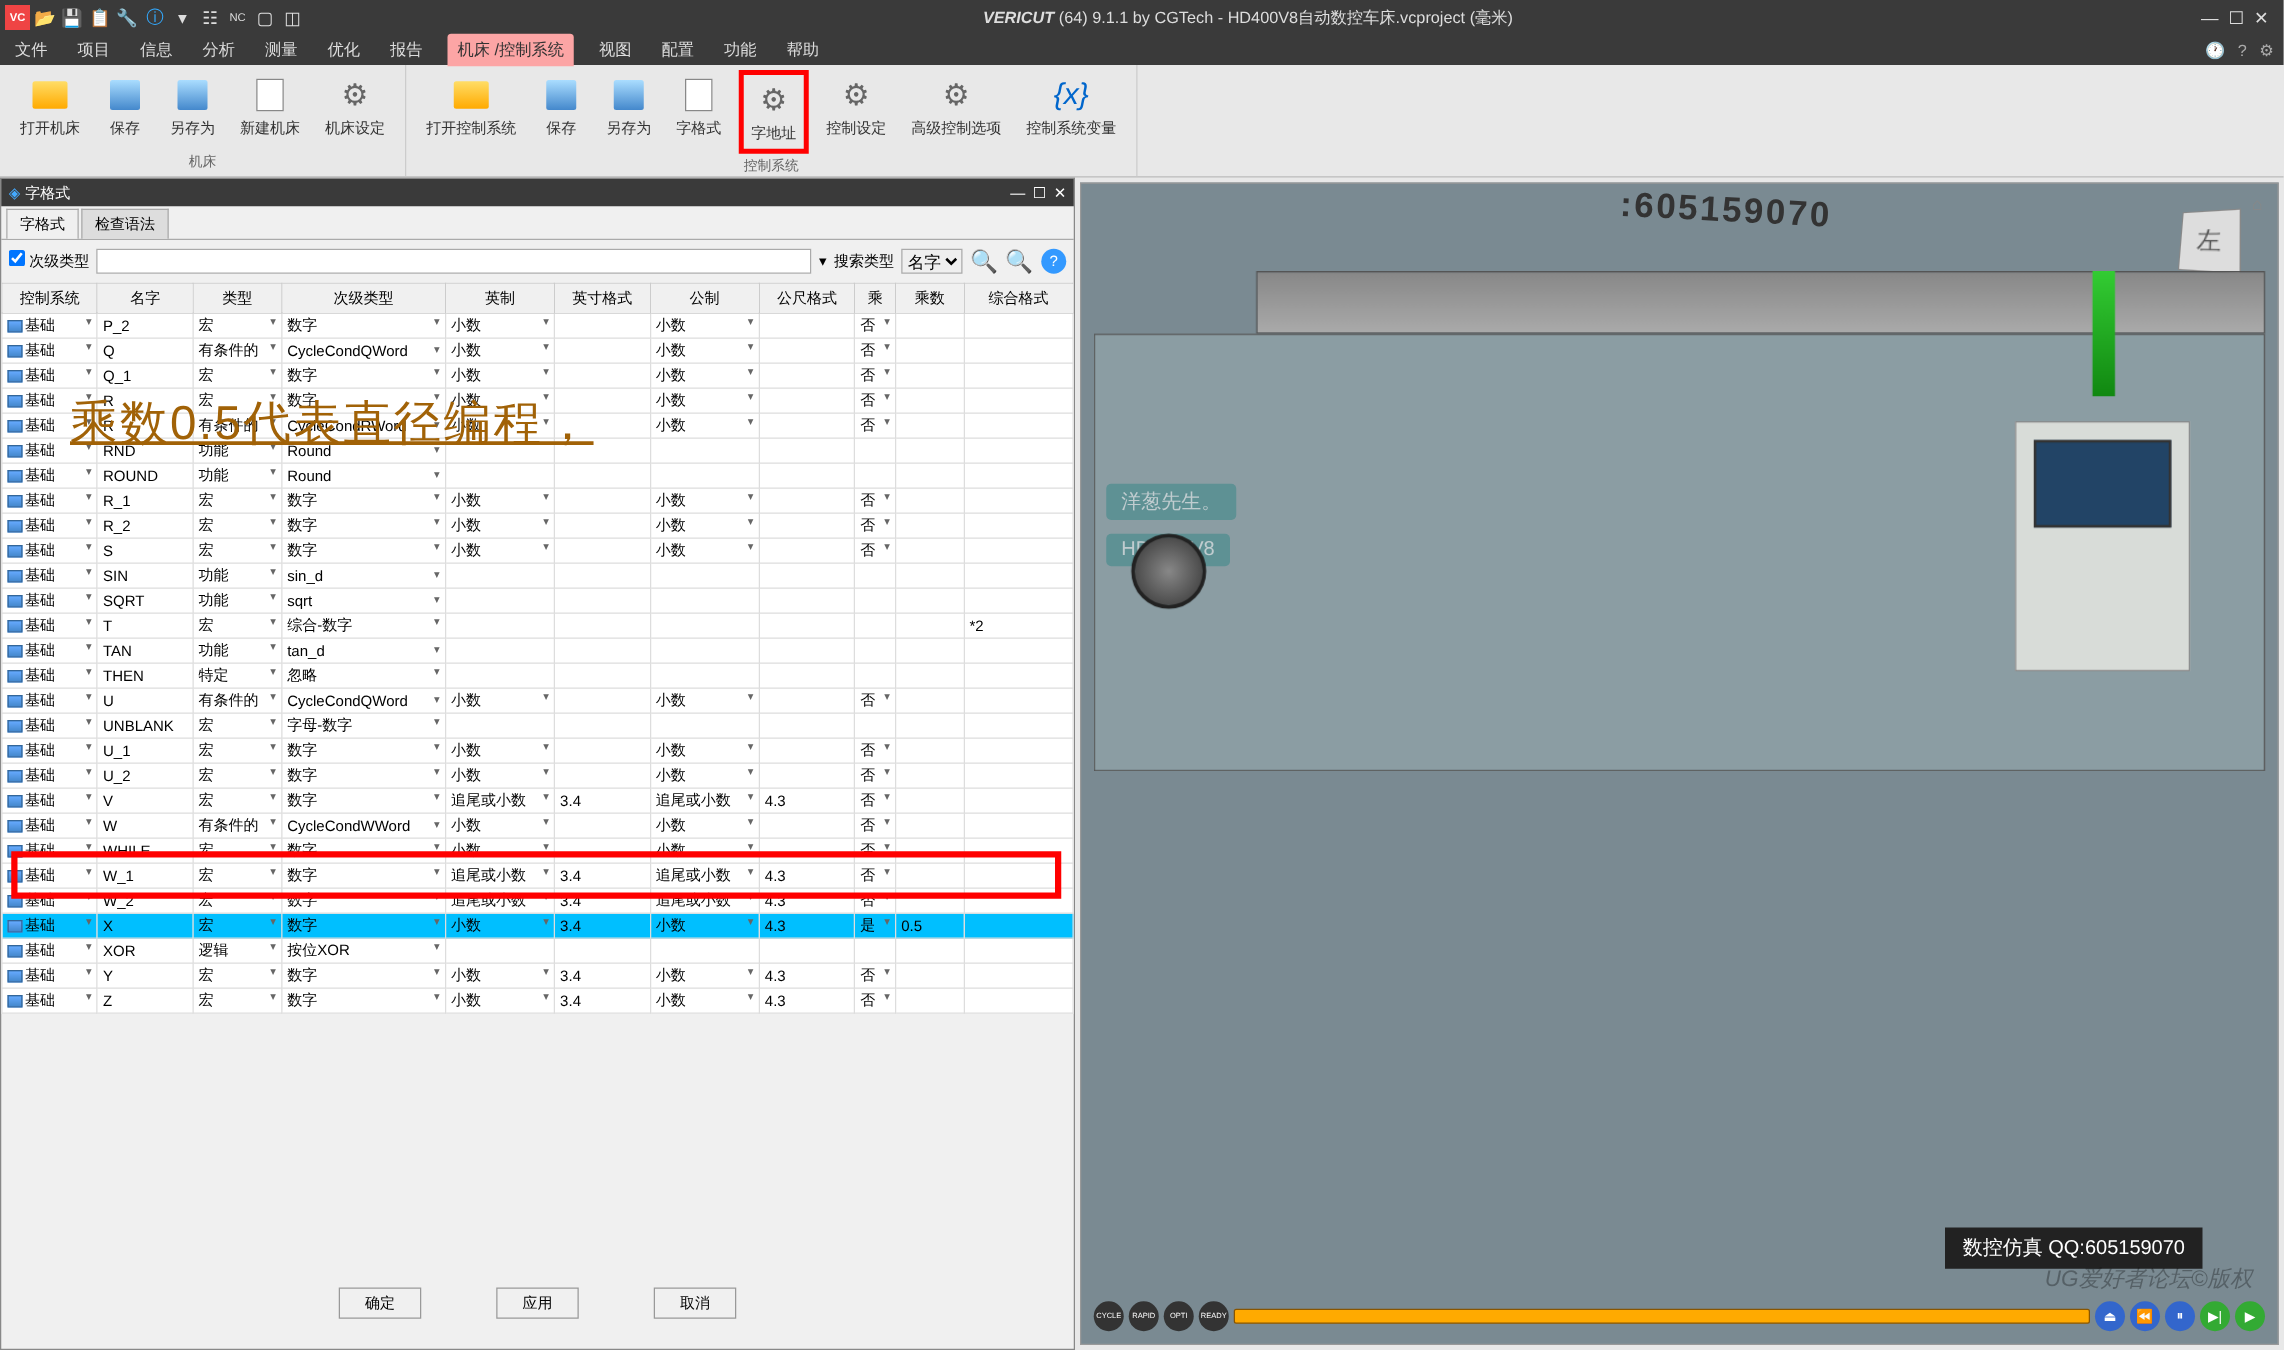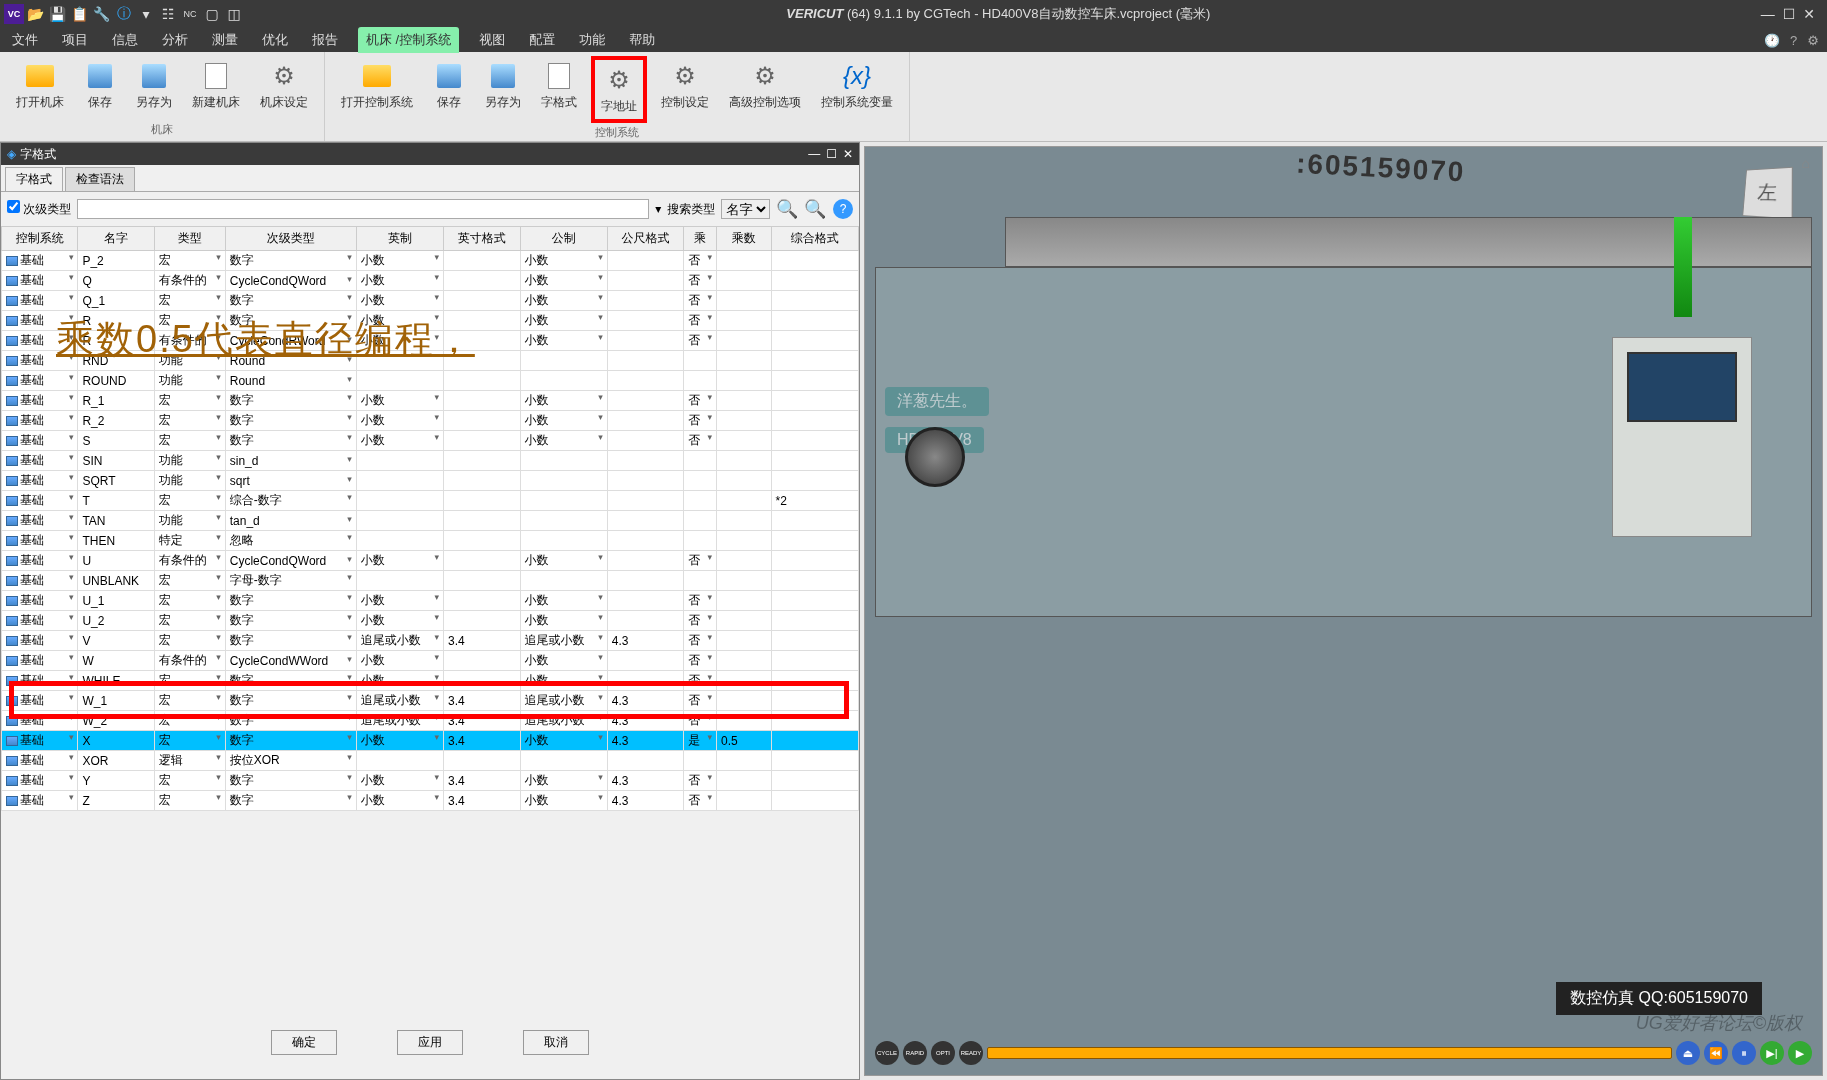--- a/index.html
+++ b/index.html
@@ -8,21 +8,21 @@
 
 .titlebar { background: #3a3a3a; height: 28px; display: flex; align-items: center; color: #ddd; font-size: 12px; }
 .titlebar .qat { display: flex; gap: 2px; padding: 0 4px; align-items: center; }
 .titlebar .qat-icon { width: 20px; height: 20px; display: flex; align-items: center; justify-content: center; font-size: 14px; cursor: pointer; }
 .titlebar .title-text { flex: 1; text-align: center; font-size: 13px; }
 .titlebar .win-controls { display: flex; gap: 8px; padding: 0 12px; font-size: 14px; }
 
 
 .menubar { background: #3a3a3a; height: 24px; display: flex; align-items: center; padding: 0 8px; gap: 16px; color: #ddd; font-size: 13px; }
 .menubar .menu-item { cursor: pointer; padding: 2px 4px; }
-.menubar .menu-item.active { background: #86efac; color: #333; border-radius: 3px 3px 0 0; padding: 4px 8px; }
+.menubar .menu-item.active { background: #fca5a5; color: #333; border-radius: 3px 3px 0 0; padding: 4px 8px; }
 .menubar .right-icons { margin-left: auto; display: flex; gap: 10px; color: #aaa; }
 
 
 .ribbon { background: #e8e8e8; height: 90px; border-bottom: 1px solid #bbb; display: flex; }
 .ribbon-group { display: flex; flex-direction: column; padding: 4px 10px; border-right: 1px solid #ccc; }
 .ribbon-items { display: flex; gap: 8px; flex: 1; }
 .ribbon-btn { display: flex; flex-direction: column; align-items: center; justify-content: flex-start; padding: 4px 6px; cursor: pointer; font-size: 12px; color: #333; gap: 2px; }
 .ribbon-btn .icon { width: 32px; height: 32px; display: flex; align-items: center; justify-content: center; font-size: 24px; }
 .ribbon-group-label { text-align: center; font-size: 11px; color: #666; padding-top: 2px; }
 .highlight-red { border: 4px solid red; }
@@ -72,21 +72,21 @@
 .folder-ico { background: linear-gradient(#fd6, #fa0); border-radius: 2px; }
 .disk-ico { background: linear-gradient(#adf, #48c); border-radius: 2px; }
 .page-ico { background: #fff; border: 1px solid #888; }
 .gear-ico { color: #666; }
 </style>
 </head>
 <body>
 
 <div class="titlebar">
   <div class="qat">
-    <span class="qat-icon" style="background:#4c1d95;color:#fff;font-size:9px;font-weight:bold">VC</span>
+    <span class="qat-icon" style="background:#ef4444;color:#fff;font-size:9px;font-weight:bold">VC</span>
     <span class="qat-icon">📂</span>
     <span class="qat-icon">💾</span>
     <span class="qat-icon">📋</span>
     <span class="qat-icon">🔧</span>
     <span class="qat-icon" style="color:#3af">ⓘ</span>
     <span class="qat-icon">▾</span>
     <span class="qat-icon">☷</span>
     <span class="qat-icon" style="font-size:9px">NC</span>
     <span class="qat-icon">▢</span>
     <span class="qat-icon">◫</span>

